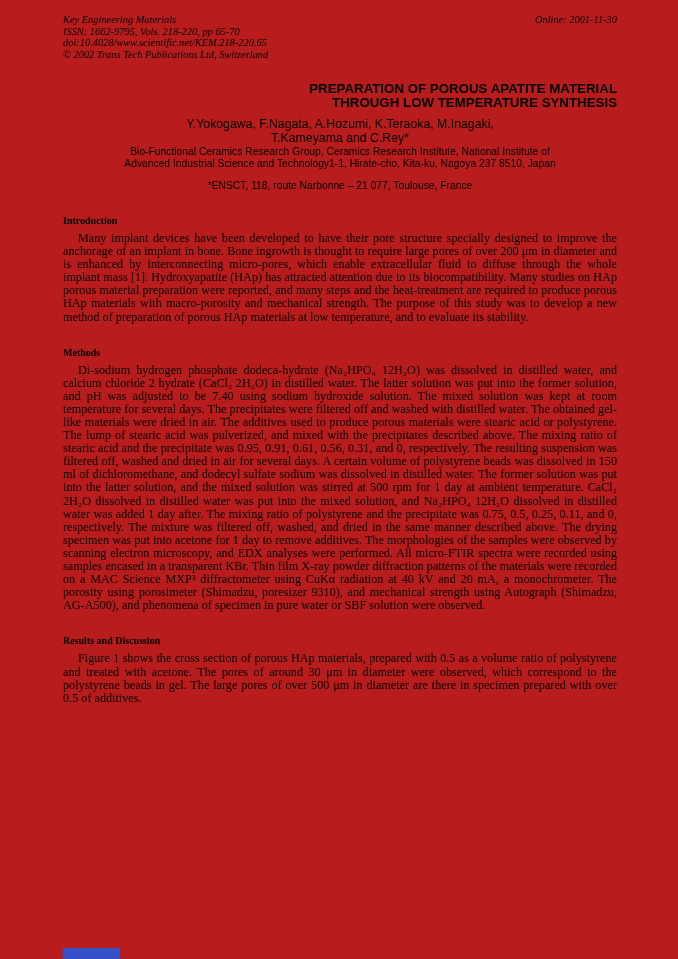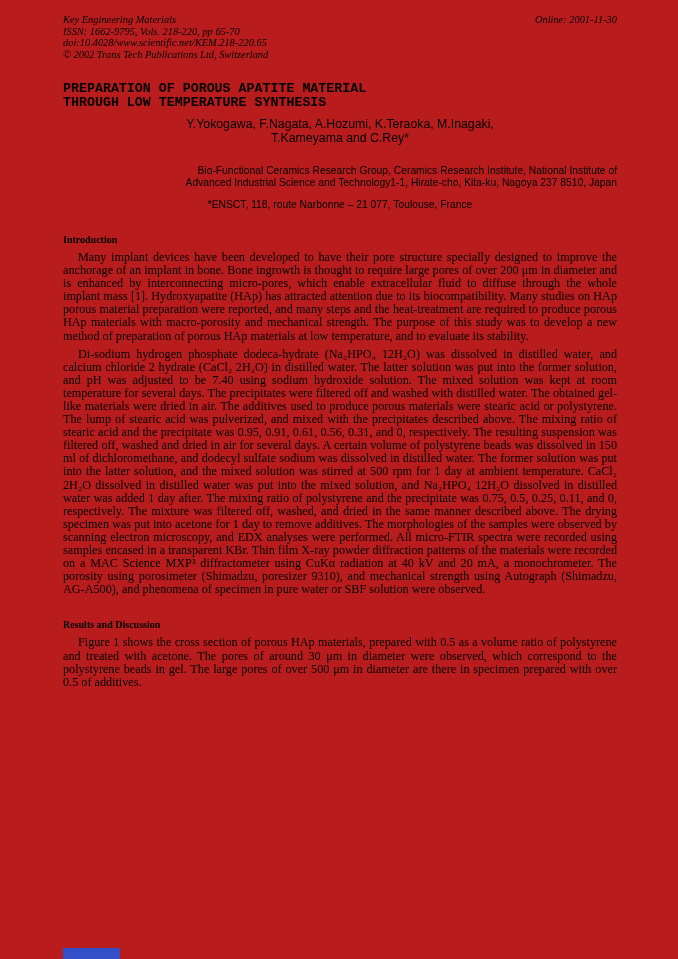--- a/index.html
+++ b/index.html
@@ -23,36 +23,36 @@
     justify-content: space-between;
     align-items: flex-start;
     font-style: italic;
     font-size: 10.4px;
     line-height: 11.7px;
   }
   .header-left div { white-space: nowrap; }
   .header-right { white-space: nowrap; }
   .title-block {
     margin-top: 21px;
-    text-align: left;
-    font-family: Liberation Mono, monospace;
+    text-align: right;
+    font-family: Liberation Sans, sans-serif;
     font-weight: bold;
     font-size: 13.3px;
     line-height: 14.6px;
   }
   .authors-block {
     margin-top: 7px;
     text-align: center;
     font-family: "Liberation Sans", sans-serif;
     font-size: 12.3px;
     line-height: 13.6px;
   }
   .affil-block {
-    margin-top: 20px;
-    text-align: right;
+    margin-top: 1px;
+    text-align: center;
     font-family: "Liberation Sans", sans-serif;
     font-size: 10.3px;
     line-height: 11.6px;
   }
   .enscr-line {
     margin-top: 11px;
     text-align: center;
     font-family: "Liberation Sans", sans-serif;
     font-size: 10.3px;
     line-height: 11.6px;
@@ -109,20 +109,21 @@
   </div>
 
   <div class="enscr-line">*ENSCT, 118, route Narbonne – 21 077, Toulouse, France</div>
 
   <div>
     <div class="section-heading">Introduction</div>
     <div class="para">Many implant devices have been developed to have their pore structure specially designed to improve the anchorage of an implant in bone. Bone ingrowth is thought to require large pores of over 200 μm in diameter and is enhanced by interconnecting micro-pores, which enable extracellular fluid to diffuse through the whole implant mass [1]. Hydroxyapatite (HAp) has attracted attention due to its biocompatibility. Many studies on HAp porous material preparation were reported, and many steps and the heat-treatment are required to produce porous HAp materials with macro-porosity and mechanical strength. The purpose of this study was to develop a new method of preparation of porous HAp materials at low temperature, and to evaluate its stability.</div>
   </div>
 
   <div>
+    <div class="section-heading">Methods</div>
     <div class="para">Di-sodium hydrogen phosphate dodeca-hydrate (Na₂HPO₄ 12H₂O) was dissolved in distilled water, and calcium chloride 2 hydrate (CaCl₂ 2H₂O) in distilled water. The latter solution was put into the former solution, and pH was adjusted to be 7.40 using sodium hydroxide solution. The mixed solution was kept at room temperature for several days. The precipitates were filtered off and washed with distilled water. The obtained gel-like materials were dried in air. The additives used to produce porous materials were stearic acid or polystyrene. The lump of stearic acid was pulverized, and mixed with the precipitates described above. The mixing ratio of stearic acid and the precipitate was 0.95, 0.91, 0.61, 0.56, 0.31, and 0, respectively. The resulting suspension was filtered off, washed and dried in air for several days. A certain volume of polystyrene beads was dissolved in 150 ml of dichloromethane, and dodecyl sulfate sodium was dissolved in distilled water. The former solution was put into the latter solution, and the mixed solution was stirred at 500 rpm for 1 day at ambient temperature. CaCl₂ 2H₂O dissolved in distilled water was put into the mixed solution, and Na₂HPO₄ 12H₂O dissolved in distilled water was added 1 day after. The mixing ratio of polystyrene and the precipitate was 0.75, 0.5, 0.25, 0.11, and 0, respectively. The mixture was filtered off, washed, and dried in the same manner described above. The drying specimen was put into acetone for 1 day to remove additives. The morphologies of the samples were observed by scanning electron microscopy, and EDX analyses were performed. All micro-FTIR spectra were recorded using samples encased in a transparent KBr. Thin film X-ray powder diffraction patterns of the materials were recorded on a MAC Science MXP³ diffractometer using CuKα radiation at 40 kV and 20 mA, a monochrometer. The porosity using porosimeter (Shimadzu, poresizer 9310), and mechanical strength using Autograph (Shimadzu, AG-A500), and phenomena of specimen in pure water or SBF solution were observed.</div>
   </div>
 
   <div>
     <div class="section-heading">Results and Discussion</div>
     <div class="para">Figure 1 shows the cross section of porous HAp materials, prepared with 0.5 as a volume ratio of polystyrene and treated with acetone. The pores of around 30 μm in diameter were observed, which correspond to the polystyrene beads in gel. The large pores of over 500 μm in diameter are there in specimen prepared with over 0.5 of additives.</div>
   </div>
 
   <div class="footer-link-bar" style="background: rgb(52, 80, 200);"></div>
 

